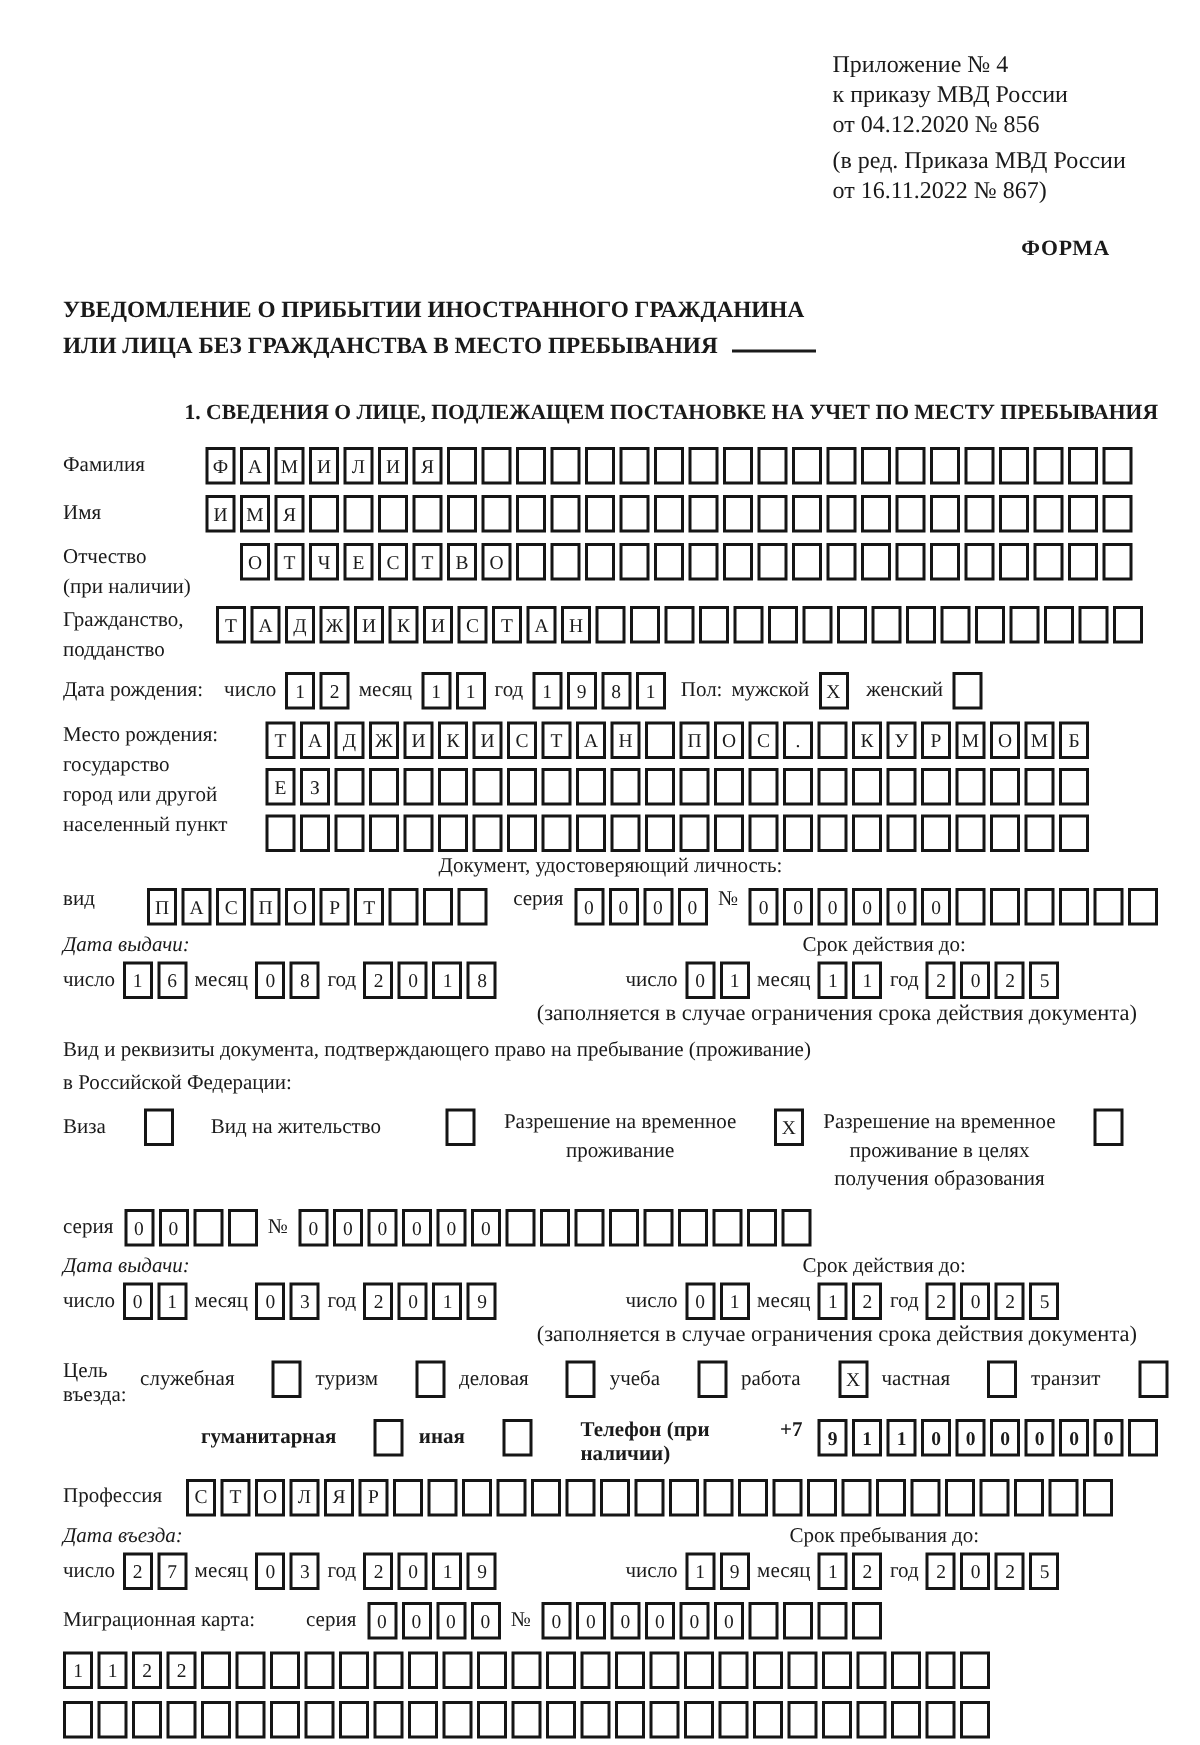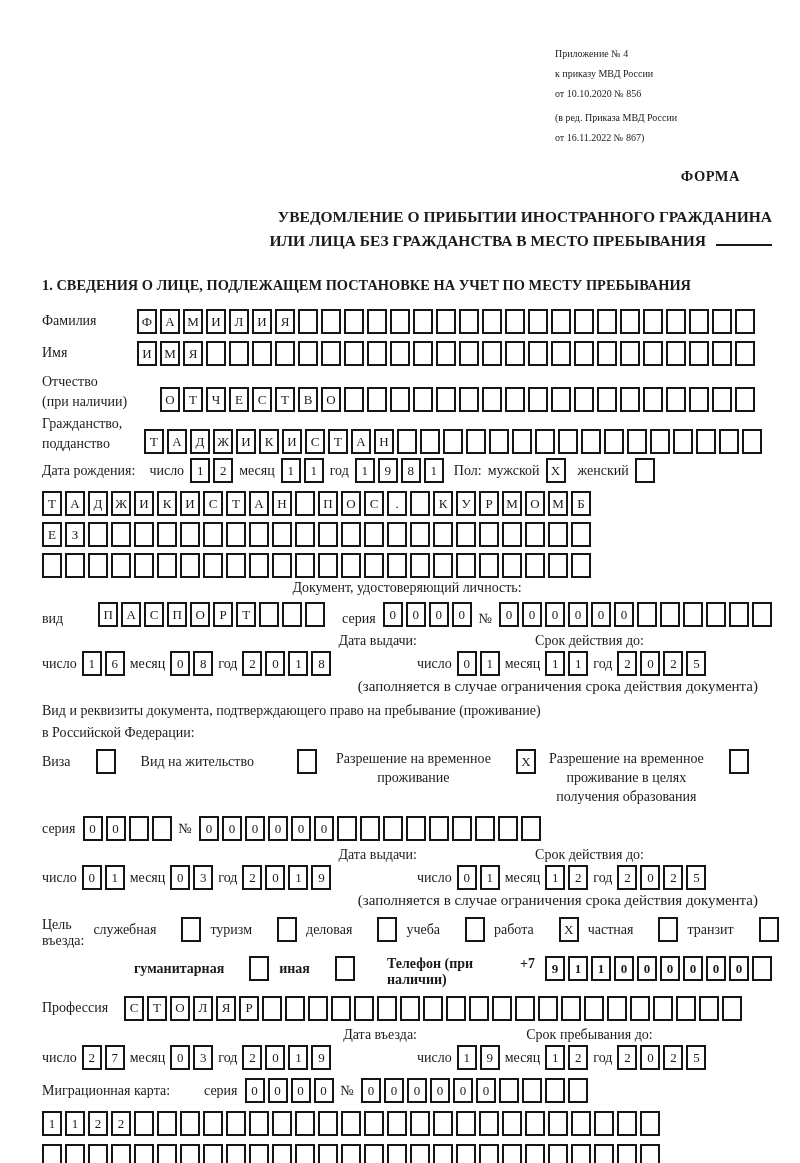--- a/index.html
+++ b/index.html
@@ -1,50 +1,50 @@
 <!DOCTYPE html>
 <html><head>
 <meta charset="utf-8">
 <style>
   html,body{margin:0;padding:0;background:#fff;}
   body{width:800px;height:1163px;overflow:hidden;box-sizing:border-box;
        padding:34px 28px 10px 42px;color:#1a1a1a;
        font-family:"Liberation Serif","DejaVu Serif",serif;font-size:14px;}
-  .appendix{margin-left:513px;line-height:20px;font-size:10px;margin-top:10px;}
+  .appendix{margin-left:513px;line-height:20px;font-size:16px;}
   .appendix .ed{margin-top:4px;}
   .forma{margin-top:20px;text-align:right;padding-right:32px;font-weight:bold;font-size:14.5px;letter-spacing:.5px;}
-  .title{margin-top:20px;text-align:right;font-weight:bold;font-size:15.5px;line-height:24px;}
+  .title{margin-top:20px;text-align:left;font-weight:bold;font-size:15.5px;line-height:24px;}
   .blankline{display:inline-block;width:56px;border-bottom:2px solid #1a1a1a;height:12px;margin-left:10px;}
-  .sec-head{margin-top:24px;margin-bottom:14px;font-weight:bold;font-size:14.4px;}
-  .row{display:flex;align-items:flex-end;margin-bottom:6px;}
+  .sec-head{margin-top:24px;margin-bottom:14px;font-weight:bold;font-size:14.4px;text-align:right;}
+  .row{display:flex;align-items:flex-start;margin-bottom:6px;}
   .lbl{flex:none;font-size:14px;line-height:26px;}
   .lbl2{flex:none;font-size:14px;line-height:20px;}
   .cells{display:flex;gap:3px;flex:none;}
   .cell{flex:none;width:16px;height:21px;border:2px solid #151515;background:#fff;
         display:flex;align-items:center;justify-content:center;font-size:13px;}
   .vgap{display:flex;flex-direction:column;gap:6px;}
   .dgrp{display:flex;align-items:center;gap:5px;font-size:14px;}
   .dhdr{display:flex;font-size:14px;margin-bottom:2px;}
-  .dhdr .hl{width:375px;text-align:right;}
+  .dhdr .hl{width:375px;text-align:left;font-style:italic;}
   .dhdr .hr{width:345px;text-align:center;}
   .dvals{display:flex;}
   .dvals .gl{width:375px;}
   .note{font-size:15px;text-align:right;padding-right:14px;margin:2px 0 8px 0;}
   .opt{display:flex;align-items:center;gap:25px;}
   .ckrow{display:flex;align-items:flex-start;gap:13px;margin-bottom:7px;flex-wrap:nowrap;}
   .ml-lab{text-align:center;line-height:19px;font-size:14px;}
   .plain{font-size:14px;}
 </style>
 </head>
 <body>
 
 <div class="appendix">
   <div>Приложение № 4</div>
   <div>к приказу МВД России</div>
-  <div>от 10.10.2020 № 856</div>
+  <div>от 04.12.2020 № 856</div>
   <div class="ed">(в ред. Приказа МВД России</div>
   <div>от 16.11.2022 № 867)</div>
 </div>
 
 <div class="forma">ФОРМА</div>
 
 <div class="title">
   <div>УВЕДОМЛЕНИЕ О ПРИБЫТИИ ИНОСТРАННОГО ГРАЖДАНИНА</div>
   <div><span>ИЛИ ЛИЦА БЕЗ ГРАЖДАНСТВА В МЕСТО ПРЕБЫВАНИЯ</span><span class="blankline"></span></div>
 </div>
@@ -212,20 +212,26 @@
   <span class="cells">
       <span class="cell">X</span>
     </span>
   <span class="plain" style="margin-left:6px">женский</span>
   <span class="cells">
       <span class="cell"></span>
     </span>
 </div>
 
 <div class="row" style="margin-bottom:2px;">
+  <span style="width:135px;flex:none">
+    <div class="lbl2">Место рождения:</div>
+    <div class="lbl2">государство</div>
+    <div class="lbl2">город или другой</div>
+    <div class="lbl2">населенный пункт</div>
+  </span>
   <span class="vgap">
     <span class="cells">
         <span class="cell">Т</span>
         <span class="cell">А</span>
         <span class="cell">Д</span>
         <span class="cell">Ж</span>
         <span class="cell">И</span>
         <span class="cell">К</span>
         <span class="cell">И</span>
         <span class="cell">С</span>
@@ -295,21 +301,21 @@
         <span class="cell"></span>
         <span class="cell"></span>
         <span class="cell"></span>
         <span class="cell"></span>
         <span class="cell"></span>
       </span>
   </span>
 </div>
 
 <div style="text-align:center;font-weight:normal;font-size:14px;margin:2px 0 6px 0;">Документ, удостоверяющий личность:</div>
-<div class="row" style="align-items:flex-end;gap:7px;">
+<div class="row" style="align-items:flex-start;gap:7px;">
   <span class="plain" style="width:52px">вид</span>
   <span class="cells">
       <span class="cell">П</span>
       <span class="cell">А</span>
       <span class="cell">С</span>
       <span class="cell">П</span>
       <span class="cell">О</span>
       <span class="cell">Р</span>
       <span class="cell">Т</span>
       <span class="cell"></span>

